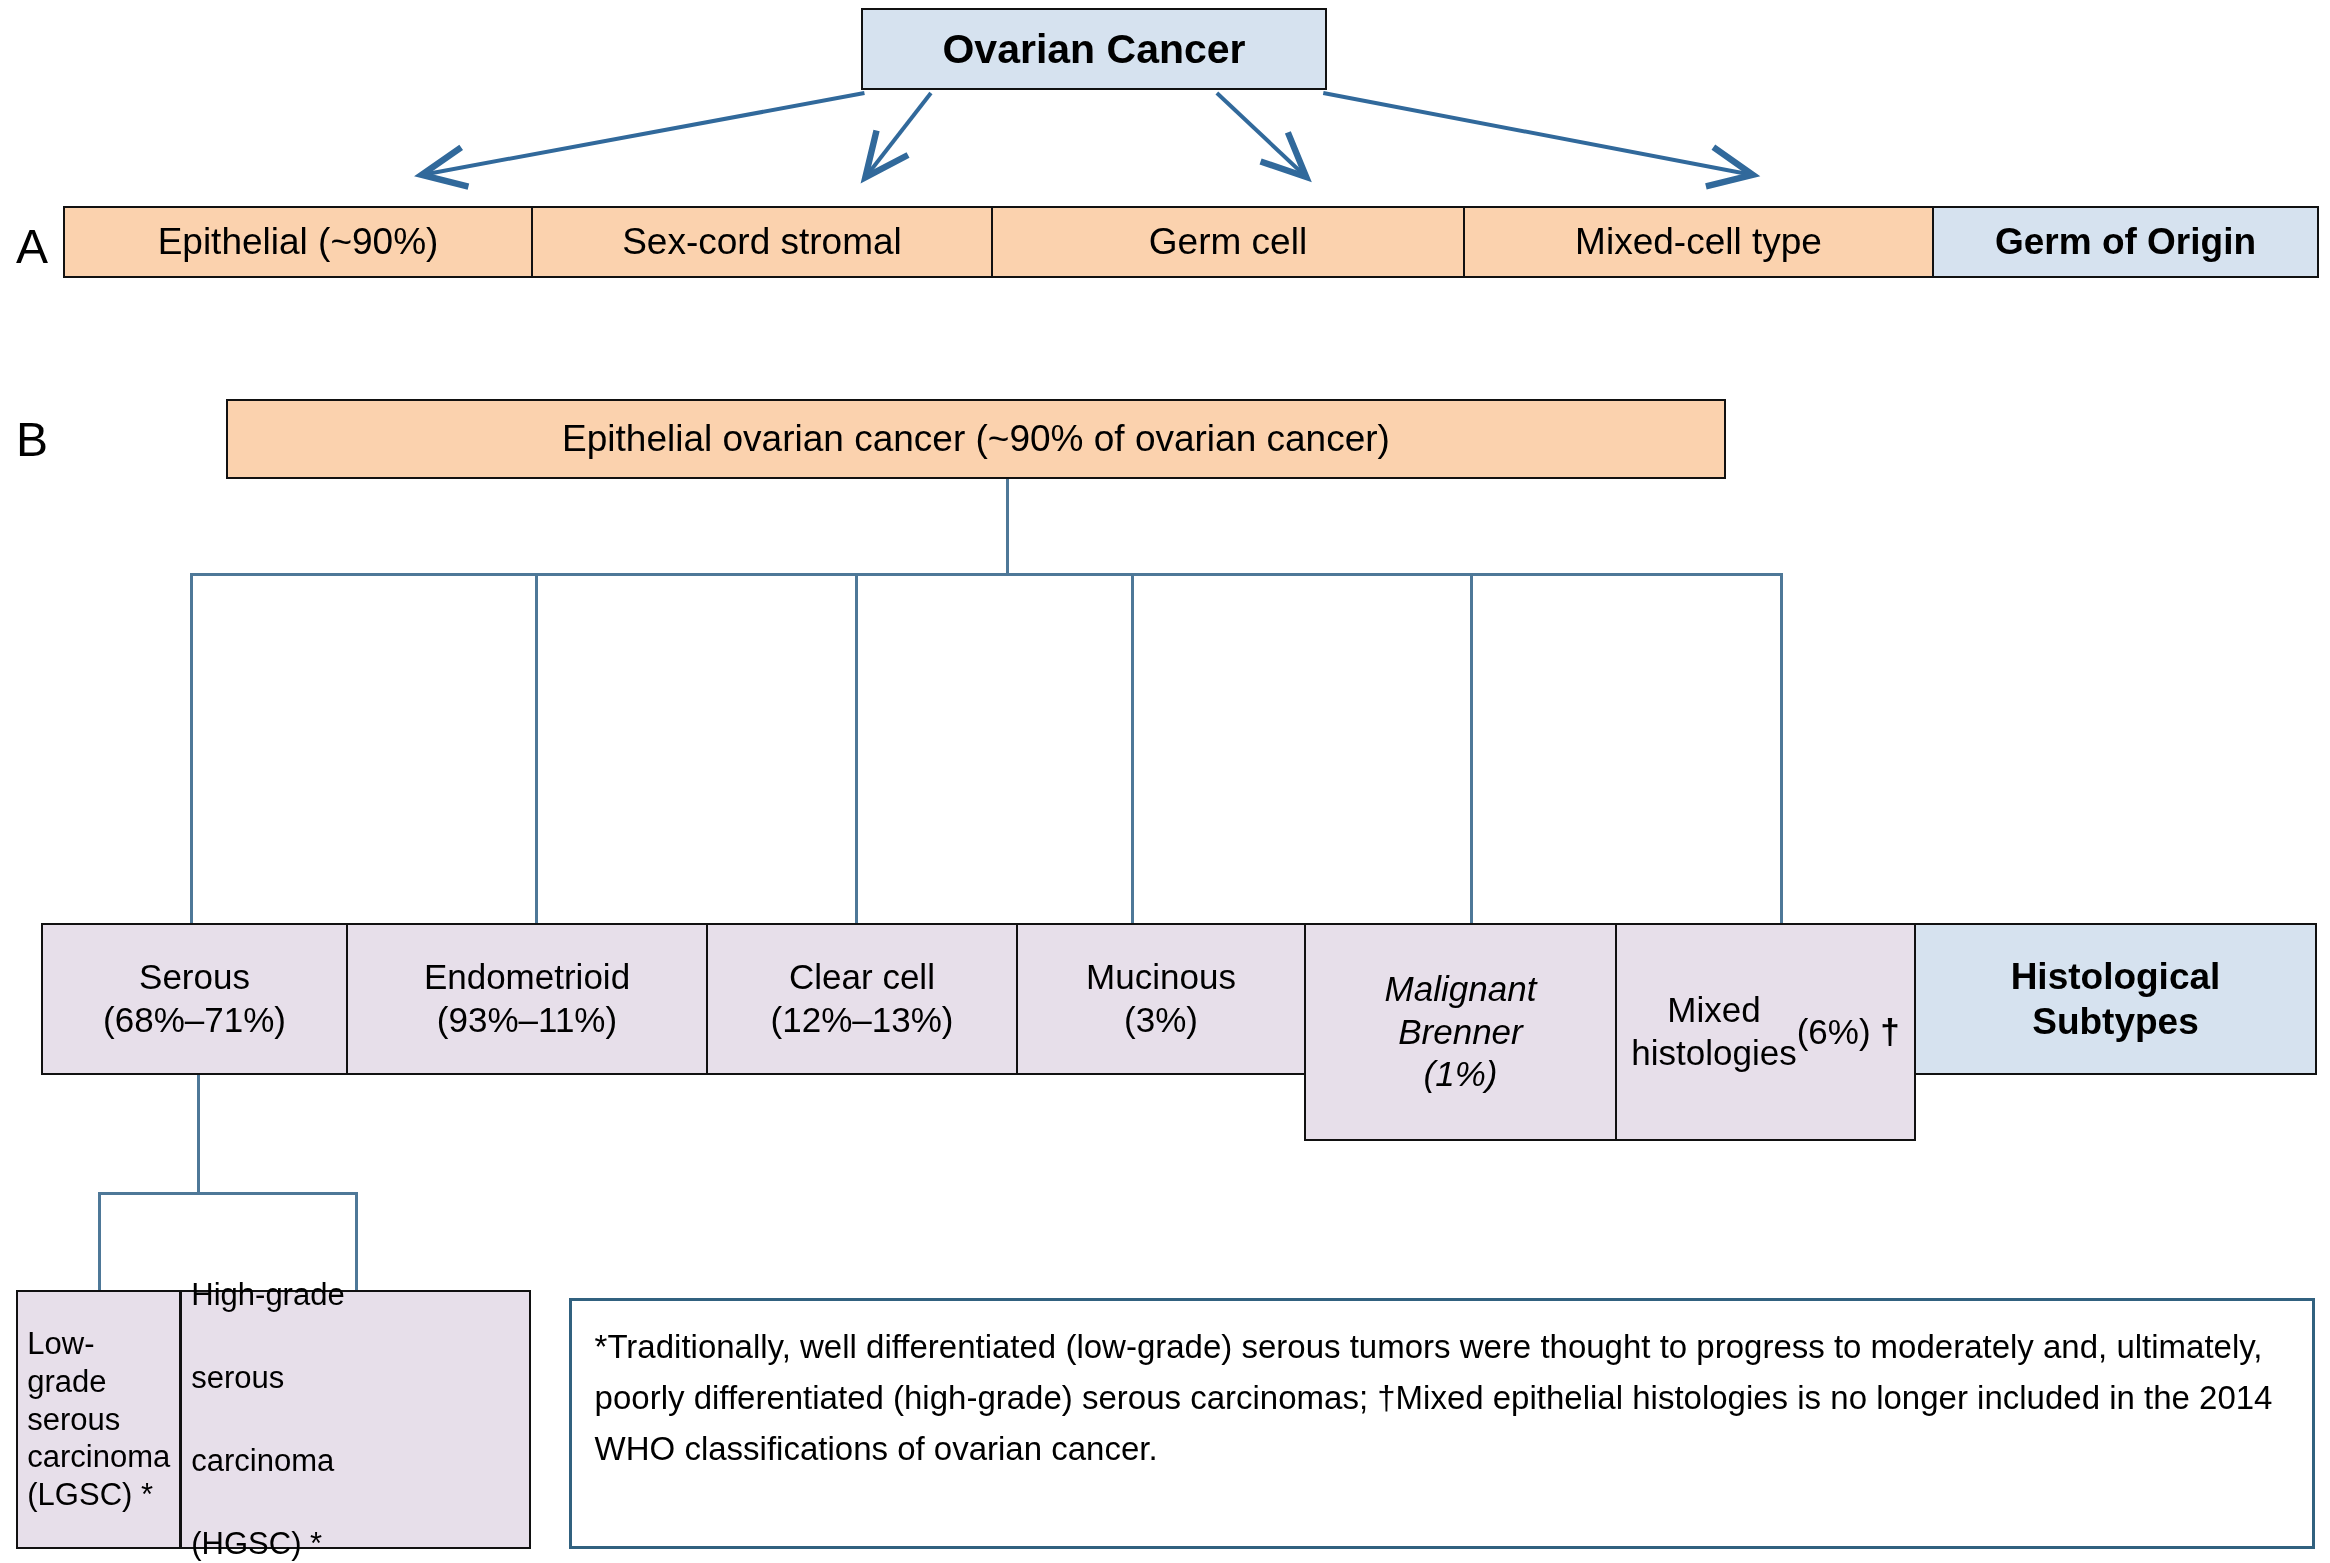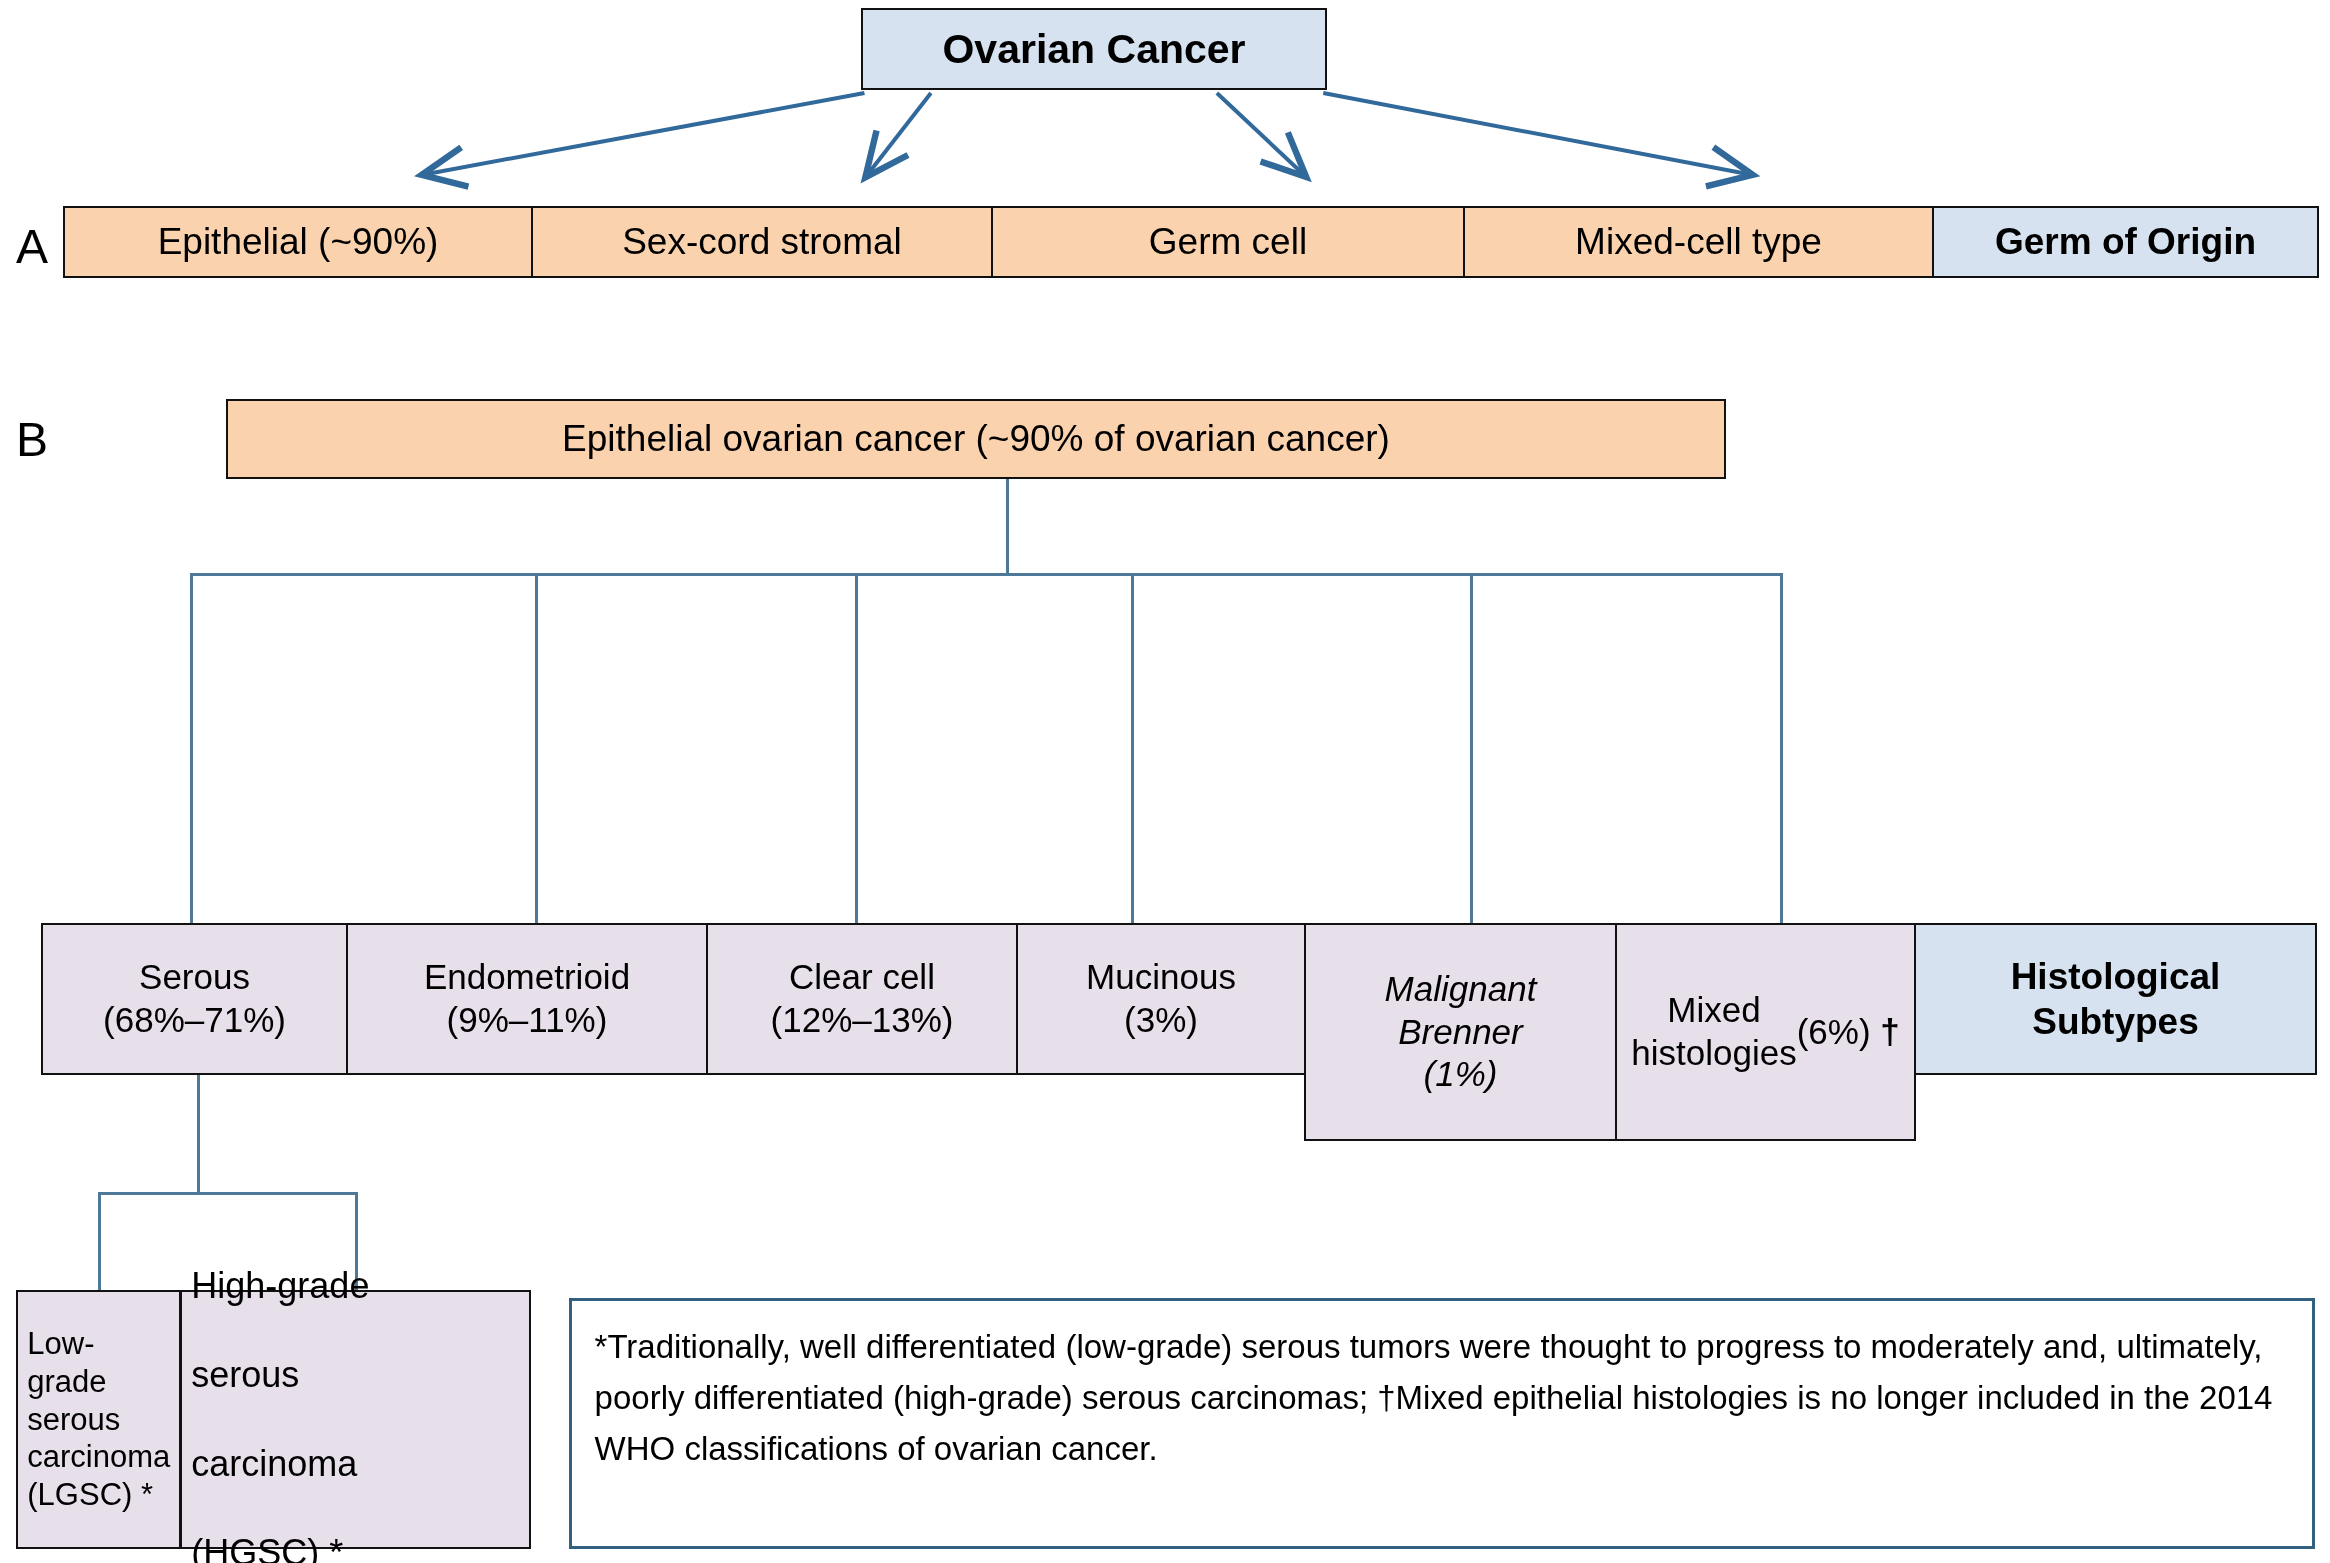--- a/index.html
+++ b/index.html
@@ -124,21 +124,21 @@
   <div class="vline" style="left:1470px; top:573px; height:350px;"></div>
   <div class="vline" style="left:1780px; top:573px; height:350px;"></div>
 
   <div class="box purple" style="left:41px; top:923px; width:307px; height:152px; font-size:35px; flex-direction:column;">
     <span>Serous</span>
     <span>(68%–71%)</span>
   </div>
 
   <div class="box purple" style="left:346px; top:923px; width:362px; height:152px; font-size:35px; flex-direction:column;">
     <span>Endometrioid</span>
-    <span>(9%–11%)</span>
+    <span>(93%–11%)</span>
   </div>
 
   <div class="box purple" style="left:706px; top:923px; width:312px; height:152px; font-size:35px; flex-direction:column;">
     <span>Clear cell</span>
     <span>(12%–13%)</span>
   </div>
 
   <div class="box purple" style="left:1016px; top:923px; width:290px; height:152px; font-size:35px; flex-direction:column;">
     <span>Mucinous</span>
     <span>(3%)</span>
@@ -169,21 +169,21 @@
   <div class="vline" style="left:355px; top:1192px; height:101px;"></div>
 
   <div class="box purple" style="left:16px; top:1290px; width:165px; height:259px; font-size:31px;
               flex-direction:column; align-items:flex-start; text-align:left; padding:14.6px 9.3px;">
     <span>Low-grade</span>
     <span>serous</span>
     <span>carcinoma</span>
     <span>(LGSC) *</span>
   </div>
 
-  <div class="box purple" style="left:180px; top:1290px; width:351px; height:259px; font-size:36px;
+  <div class="box purple" style="left:180px; top:1290px; width:351px; height:259px; font-size:31px;
               flex-direction:column; align-items:flex-start; text-align:left; padding:14.6px 9.3px;gap:45px;">
     <span>High-grade</span>
     <span>serous</span>
     <span>carcinoma</span>
     <span>(HGSC) *</span>
   </div>
 
   <div class="note" style="left:569px; top:1298px; width:1746px; height:251px; font-size:33px;">
     <span>*Traditionally, well differentiated (low-grade) serous tumors were thought to progress to moderately and, ultimately, poorly differentiated (high-grade) serous carcinomas; †Mixed epithelial histologies is no longer included in the 2014 WHO classifications of ovarian cancer.</span>
   </div>

